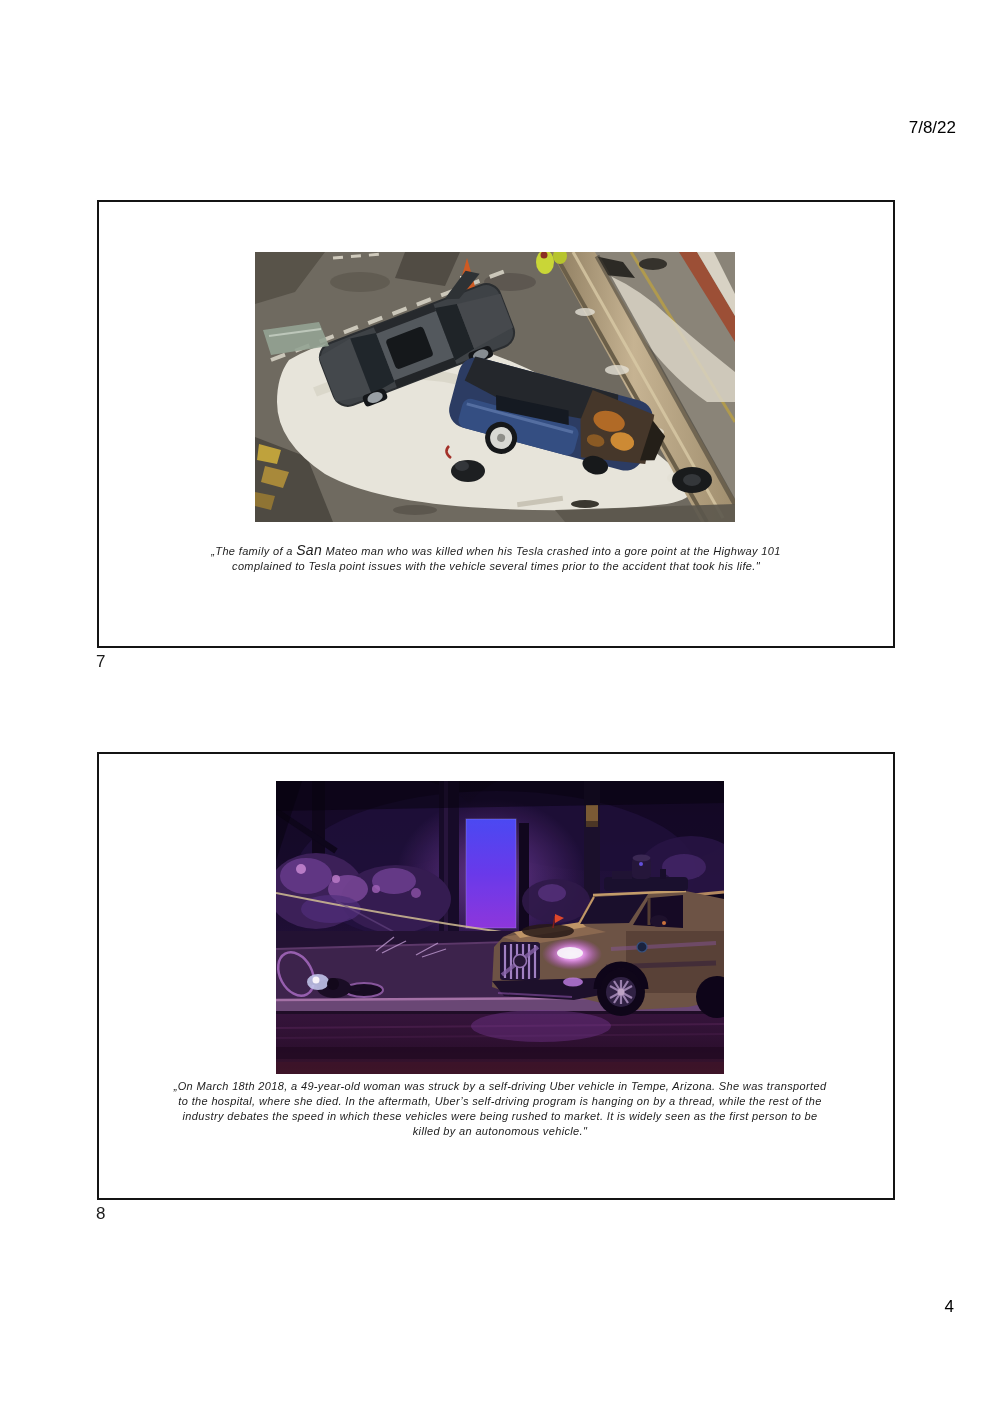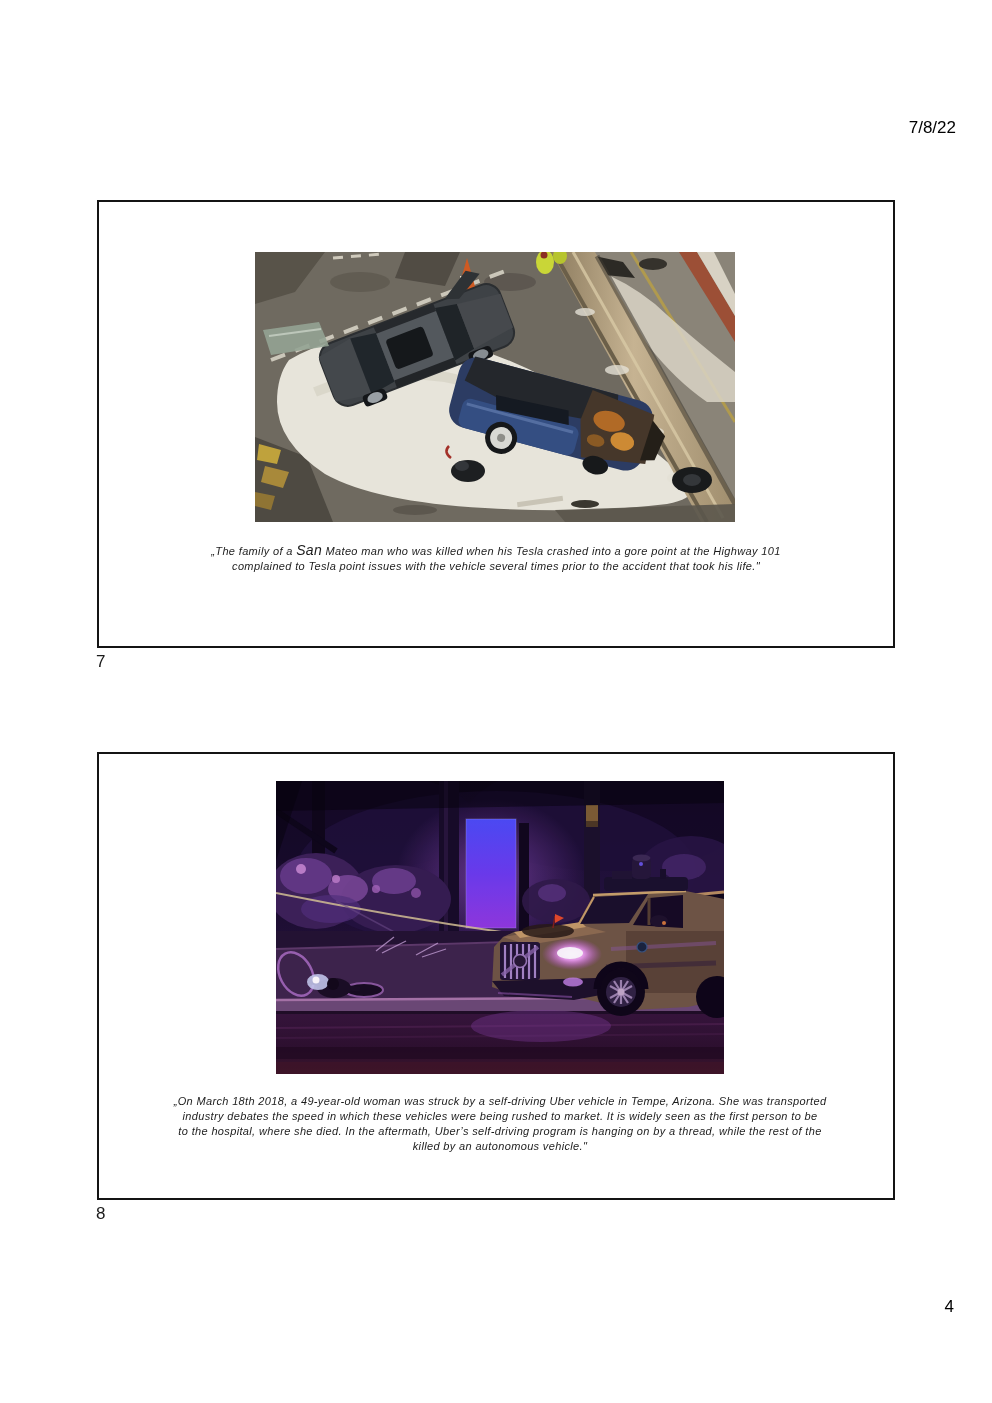--- a/index.html
+++ b/index.html
@@ -22,21 +22,21 @@
   .photo { position:absolute; overflow:hidden; background:#777; }
   .photo svg { display:block; width:100%; height:100%; }
   #photo1 { left:156px; top:50px; width:480px; height:270px; }
   #photo2 { left:177px; top:27px; width:448px; height:293px; }
   .caption {
     position:absolute; left:0; right:0; text-align:center;
     font-style:italic; font-size:11px; line-height:15px;
     letter-spacing:0.35px; color:#1c1c1c;
   }
   #caption1 { top:341px; }
-  #caption2 { top:340px;padding-left:8px; }
+  #caption2 { top:325px;padding-left:8px; }
   .cap-line { white-space:nowrap; }
   .em-large { font-size:14px; }
   .slide-number { position:absolute; left:96px; font-size:17px; color:#1a1a1a; }
   #num7 { top:652px; }
   #num8 { top:1204px; }
   .page-number { position:absolute; right:38px; top:1297px; font-size:17px; color:#000; }
 </style>
 </head>
 <body>
 
@@ -288,22 +288,22 @@
           <circle cx="366" cy="166" r="5" fill="#16243c" stroke="#35557e" stroke-width="1.2"></circle>
         </g>
         <rect width="448" height="293" fill="#6a1a86" opacity="0.05"></rect>
         <polygon points="0,0 448,0 448,22 0,30" fill="#05020c" opacity="0.5"></polygon>
         <polygon points="0,0 26,0 0,80" fill="#05020c" opacity="0.5"></polygon>
       </svg>
     </div>
 
     <div class="caption" id="caption2">
       <div class="cap-line">„On March 18th 2018, a 49-year-old woman was struck by a self-driving Uber vehicle in Tempe, Arizona. She was transported</div>
+      <div class="cap-line">to the hospital, where she died. In the aftermath, Uber’s self-driving program is hanging on by a thread, while the rest of the</div>
       <div class="cap-line">industry debates the speed in which these vehicles were being rushed to market. It is widely seen as the first person to be</div>
-      <div class="cap-line">to the hospital, where she died. In the aftermath, Uber’s self-driving program is hanging on by a thread, while the rest of the</div>
       <div class="cap-line">killed by an autonomous vehicle."</div>
     </div>
   </section>
 
   <div class="slide-number" id="num8">8</div>
 
   <div class="page-number">4</div>
 
 </div>
 

